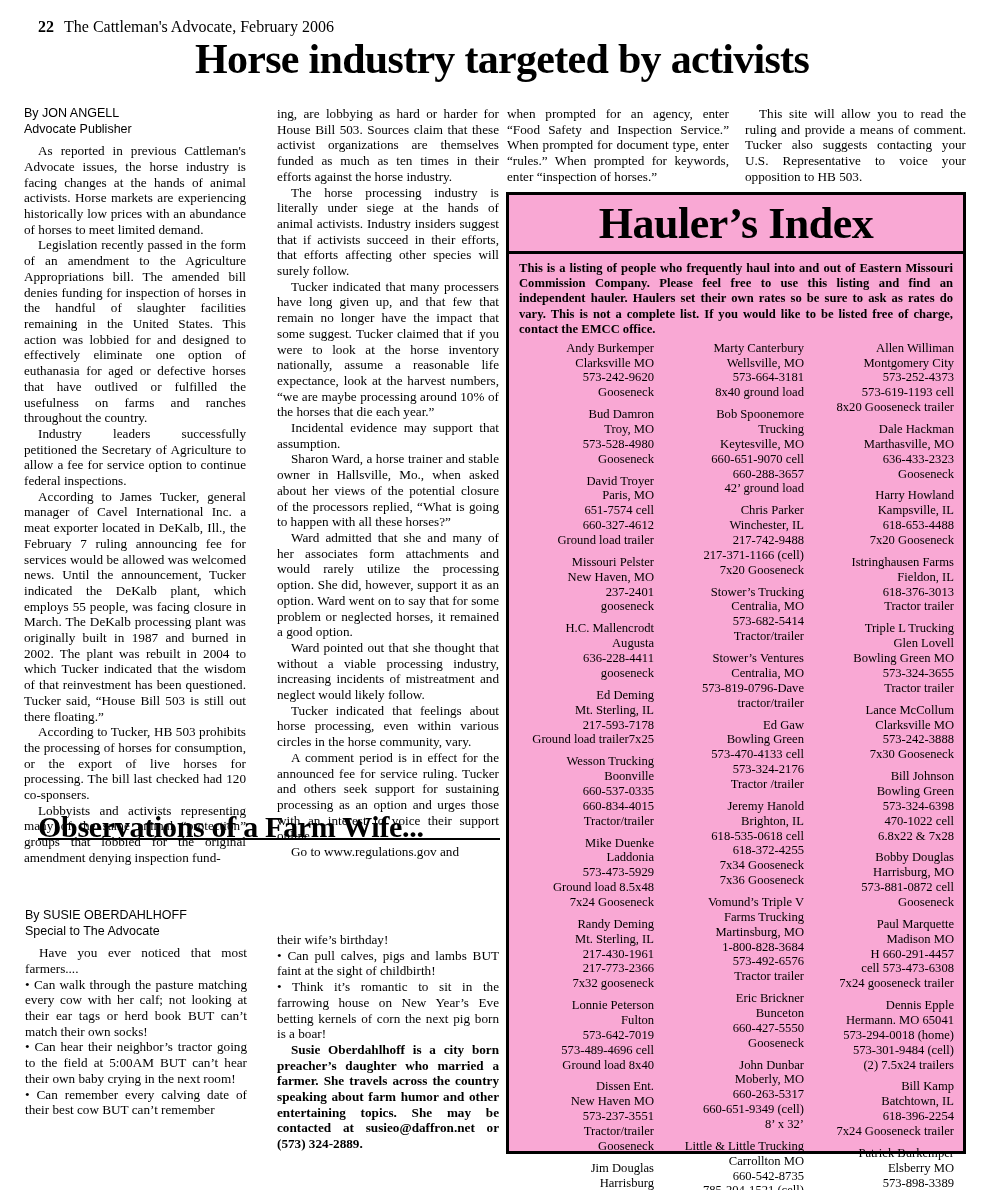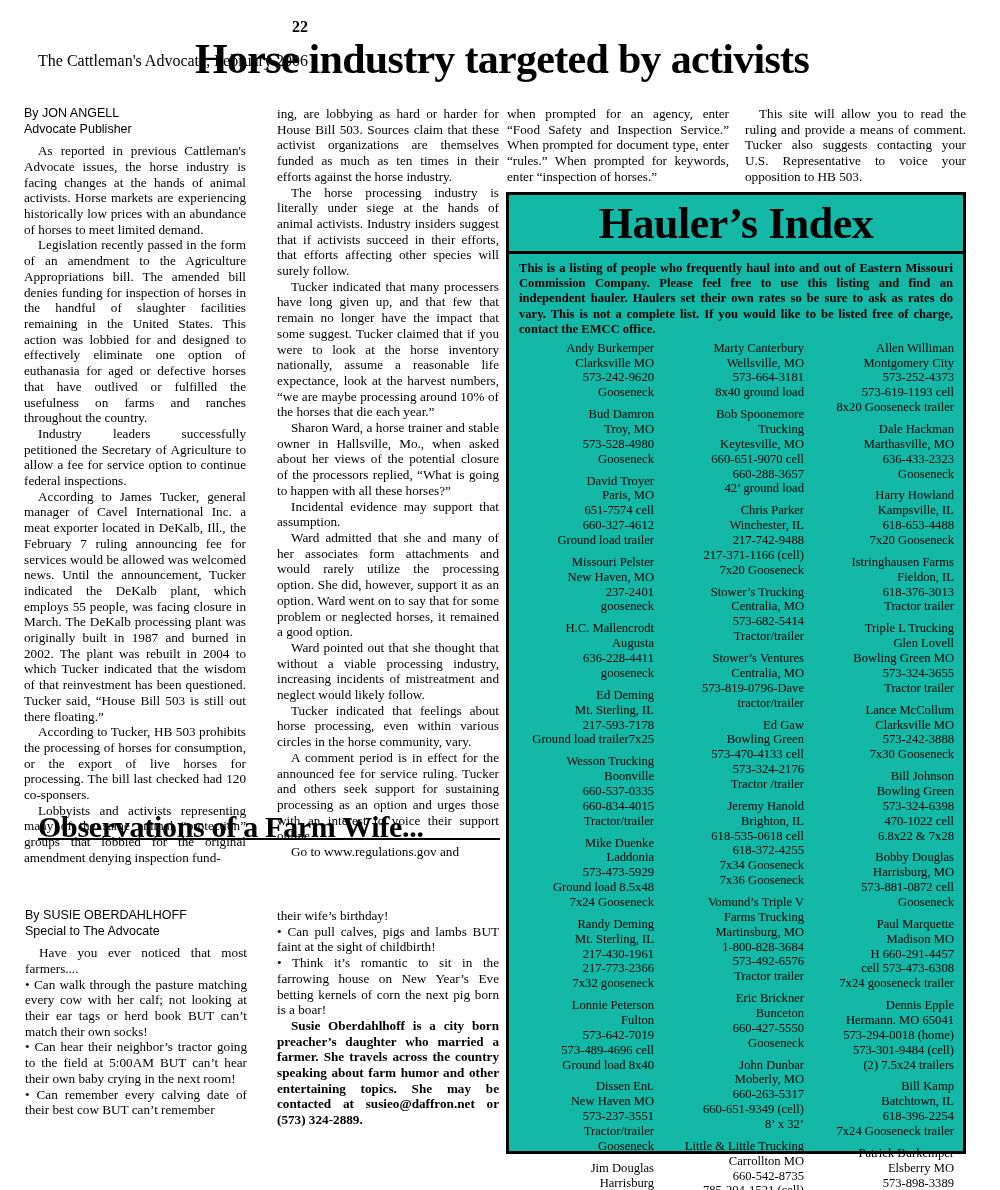--- a/index.html
+++ b/index.html
@@ -22,23 +22,22 @@
     padding: 0;
     box-sizing: border-box;
   }
 
   
   .masthead {
     position: absolute;
     left: 38px;
     top: 18px;
     display: flex;
-    align-items: flex-end;
-    gap: 16px;
-    flex-direction: column;
+    align-items: flex-start;
+    gap: 10px;
   }
   .masthead .pagenum {
     font-size: 16px;
     font-weight: bold;
   }
   .masthead .pub {
     font-size: 16px;
   }
 
   
@@ -105,33 +104,33 @@
   .fwcol {
     position: absolute;
     font-size: 13.2px;
     line-height: 1.19;
     text-align: justify;
   }
   .fwcol p { margin: 0; text-indent: 14px; }
   .fwcol p.bullet { text-indent: 0; padding-left: 0; }
   .fwcol p.noind { text-indent: 0; }
   .fwcol1 { left: 25px; top: 908px; width: 222px; }
-  .fwcol2 { left: 277px; top: 908px; width: 222px; }
+  .fwcol2 { left: 277px; top: 932px; width: 222px; }
   .bold { font-weight: bold; }
 
   
   .hbox {
     position: absolute;
     left: 506px;
     top: 192px;
     width: 460px;
     height: 962px;
     border: 3px solid #000;
     box-sizing: border-box;
-    background: #14b8a6;
+    background: #f9a8d4;
   }
   .hbox-title {
     text-align: center;
     font-size: 44px;
     font-weight: bold;
     letter-spacing: -0.5px;
     margin-top: 6px;
     line-height: 1.05;
   }
   .hbox-rule {
@@ -185,22 +184,22 @@
     <p>Industry leaders successfully petitioned the Secretary of Agriculture to allow a fee for service option to continue federal inspections.</p>
     <p>According to James Tucker, general manager of Cavel International Inc. a meat exporter located in DeKalb, Ill., the February 7 ruling announcing fee for services would be allowed was welcomed news.  Until the announcement, Tucker indicated the DeKalb plant, which employs 55 people, was facing closure in March.  The DeKalb processing plant was originally built in 1987 and burned in 2002.  The plant was rebuilt in 2004 to which Tucker indicated that the wisdom of that reinvestment has been questioned.  Tucker said, “House Bill 503 is still out there floating.”</p>
     <p>According to Tucker, HB 503 prohibits the processing of horses for consumption, or the export of live horses for processing.  The bill last checked had 120 co-sponsers.</p>
     <p>Lobbyists and activists representing many of the same animal “protection” groups that lobbied for the original amendment denying inspection fund-</p>
   </div>
 
   <div class="col col2">
     <p class="noind">ing, are lobbying as hard or harder for House Bill 503.   Sources claim that these activist organizations are themselves funded as much as ten times in their efforts against the horse industry.</p>
     <p>The horse processing industry is literally under siege at the hands of animal activists.  Industry insiders suggest that if activists succeed in their efforts, that efforts affecting other species will surely follow.</p>
     <p>Tucker indicated that many processers have long given up, and that few that remain no longer have the impact that some suggest.  Tucker claimed that if you were to look at the horse inventory nationally, assume a reasonable life expectance, look at the harvest numbers, “we are maybe processing around 10% of the horses that die each year.”</p>
+    <p>Incidental evidence may support that assumption.</p>
     <p>Sharon Ward, a horse trainer and stable owner in Hallsville, Mo., when asked about her views of the potential closure of the processors replied, “What is going to happen with all these horses?”</p>
-    <p>Incidental evidence may support that assumption.</p>
     <p>Ward admitted that she and many of her associates form attachments and would rarely utilize the processing option.  She did, however, support it as an option.  Ward went on to say that for some problem or neglected horses, it remained a good option.</p>
     <p>Ward pointed out that she thought that without a viable processing industry, increasing incidents of mistreatment and neglect would likely follow.</p>
     <p>Tucker indicated that feelings about horse processing, even within various circles in the horse community, vary.</p>
     <p>A comment period is in effect for the announced fee for service ruling.  Tucker and others seek support for sustaining processing as an option and urges those with an interest to voice their support online.</p>
     <p>Go to www.regulations.gov and</p>
   </div>
 
   <div class="col col3">
     <p class="noind">when prompted for an agency, enter “Food Safety and Inspection Service.”  When prompted for document type, enter “rules.”  When prompted for keywords, enter “inspection of horses.”</p>
   </div>

